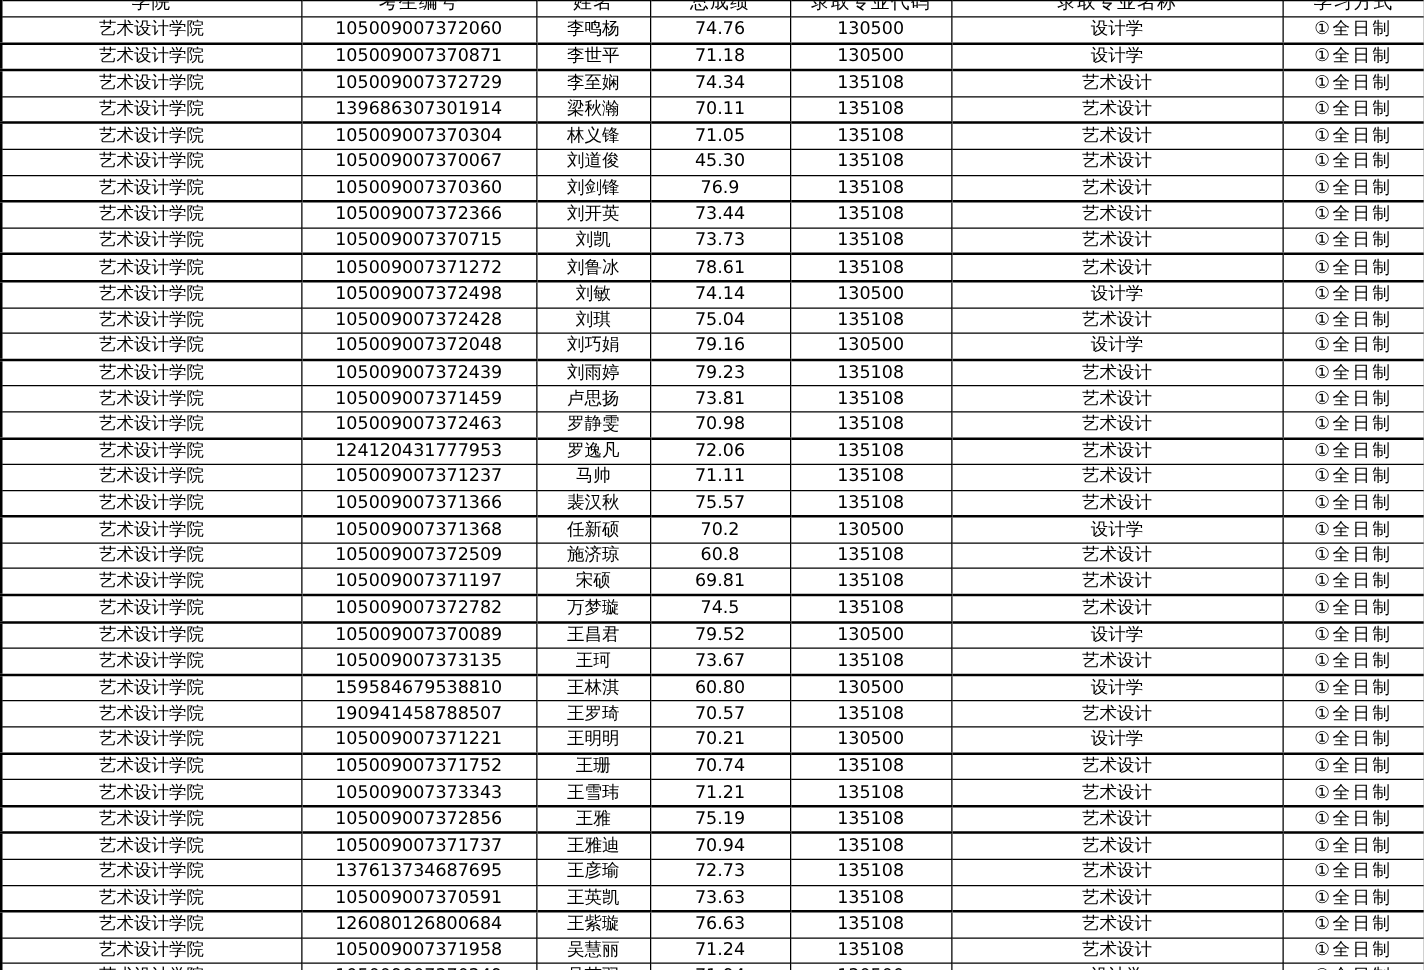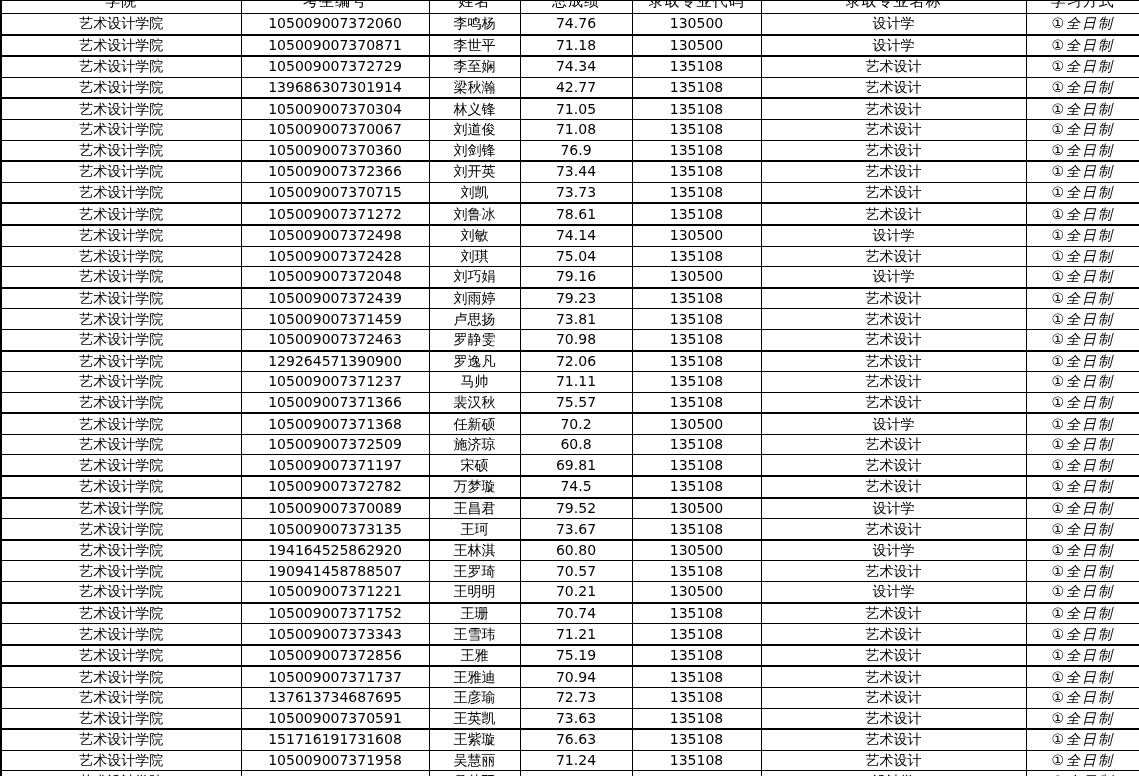--- a/index.html
+++ b/index.html
@@ -48,21 +48,21 @@
     letter-spacing: 1px;
   }
   tbody td {
     height: 19.6px;
     font-size: 14px;
     line-height: 19px;
   }
   
   tbody tr:nth-child(3n+1) td { border-bottom-width: 2px; }
   tbody tr:nth-child(7n+2) td { border-bottom-width: 2px; }
-  td.c-study { letter-spacing: 2px; font-style: italic; }
+  td.c-study { letter-spacing: 2px; }
   td.c-score, td.c-code, td.c-no { font-family: "DejaVu Sans", sans-serif; }
 </style>
 </head>
 <body>
 
 <table class="admission">
   <colgroup>
     <col style="width:240px">
     <col style="width:188px">
     <col style="width:91px">
@@ -135,39 +135,39 @@
     <td class="c-name">李至娴</td>
     <td class="c-score">74.34</td>
     <td class="c-code">135108</td>
     <td class="c-major">艺术设计</td>
     <td class="c-study">①全日制</td>
   </tr>
       <tr>
     <td class="c-college">艺术设计学院</td>
     <td class="c-no">139686307301914</td>
     <td class="c-name">梁秋瀚</td>
-    <td class="c-score">42.77</td>
+    <td class="c-score">70.11</td>
     <td class="c-code">135108</td>
     <td class="c-major">艺术设计</td>
     <td class="c-study">①全日制</td>
   </tr>
       <tr>
     <td class="c-college">艺术设计学院</td>
     <td class="c-no">105009007370304</td>
     <td class="c-name">林义锋</td>
     <td class="c-score">71.05</td>
     <td class="c-code">135108</td>
     <td class="c-major">艺术设计</td>
     <td class="c-study">①全日制</td>
   </tr>
       <tr>
     <td class="c-college">艺术设计学院</td>
     <td class="c-no">105009007370067</td>
     <td class="c-name">刘道俊</td>
-    <td class="c-score">71.08</td>
+    <td class="c-score">45.30</td>
     <td class="c-code">135108</td>
     <td class="c-major">艺术设计</td>
     <td class="c-study">①全日制</td>
   </tr>
       <tr>
     <td class="c-college">艺术设计学院</td>
     <td class="c-no">105009007370360</td>
     <td class="c-name">刘剑锋</td>
     <td class="c-score">76.9</td>
     <td class="c-code">135108</td>
@@ -250,21 +250,21 @@
     <td class="c-college">艺术设计学院</td>
     <td class="c-no">105009007372463</td>
     <td class="c-name">罗静雯</td>
     <td class="c-score">70.98</td>
     <td class="c-code">135108</td>
     <td class="c-major">艺术设计</td>
     <td class="c-study">①全日制</td>
   </tr>
       <tr>
     <td class="c-college">艺术设计学院</td>
-    <td class="c-no">129264571390900</td>
+    <td class="c-no">124120431777953</td>
     <td class="c-name">罗逸凡</td>
     <td class="c-score">72.06</td>
     <td class="c-code">135108</td>
     <td class="c-major">艺术设计</td>
     <td class="c-study">①全日制</td>
   </tr>
       <tr>
     <td class="c-college">艺术设计学院</td>
     <td class="c-no">105009007371237</td>
     <td class="c-name">马帅</td>
@@ -331,21 +331,21 @@
     <td class="c-college">艺术设计学院</td>
     <td class="c-no">105009007373135</td>
     <td class="c-name">王珂</td>
     <td class="c-score">73.67</td>
     <td class="c-code">135108</td>
     <td class="c-major">艺术设计</td>
     <td class="c-study">①全日制</td>
   </tr>
       <tr>
     <td class="c-college">艺术设计学院</td>
-    <td class="c-no">194164525862920</td>
+    <td class="c-no">159584679538810</td>
     <td class="c-name">王林淇</td>
     <td class="c-score">60.80</td>
     <td class="c-code">130500</td>
     <td class="c-major">设计学</td>
     <td class="c-study">①全日制</td>
   </tr>
       <tr>
     <td class="c-college">艺术设计学院</td>
     <td class="c-no">190941458788507</td>
     <td class="c-name">王罗琦</td>
@@ -412,21 +412,21 @@
     <td class="c-college">艺术设计学院</td>
     <td class="c-no">105009007370591</td>
     <td class="c-name">王英凯</td>
     <td class="c-score">73.63</td>
     <td class="c-code">135108</td>
     <td class="c-major">艺术设计</td>
     <td class="c-study">①全日制</td>
   </tr>
       <tr>
     <td class="c-college">艺术设计学院</td>
-    <td class="c-no">151716191731608</td>
+    <td class="c-no">126080126800684</td>
     <td class="c-name">王紫璇</td>
     <td class="c-score">76.63</td>
     <td class="c-code">135108</td>
     <td class="c-major">艺术设计</td>
     <td class="c-study">①全日制</td>
   </tr>
       <tr>
     <td class="c-college">艺术设计学院</td>
     <td class="c-no">105009007371958</td>
     <td class="c-name">吴慧丽</td>

